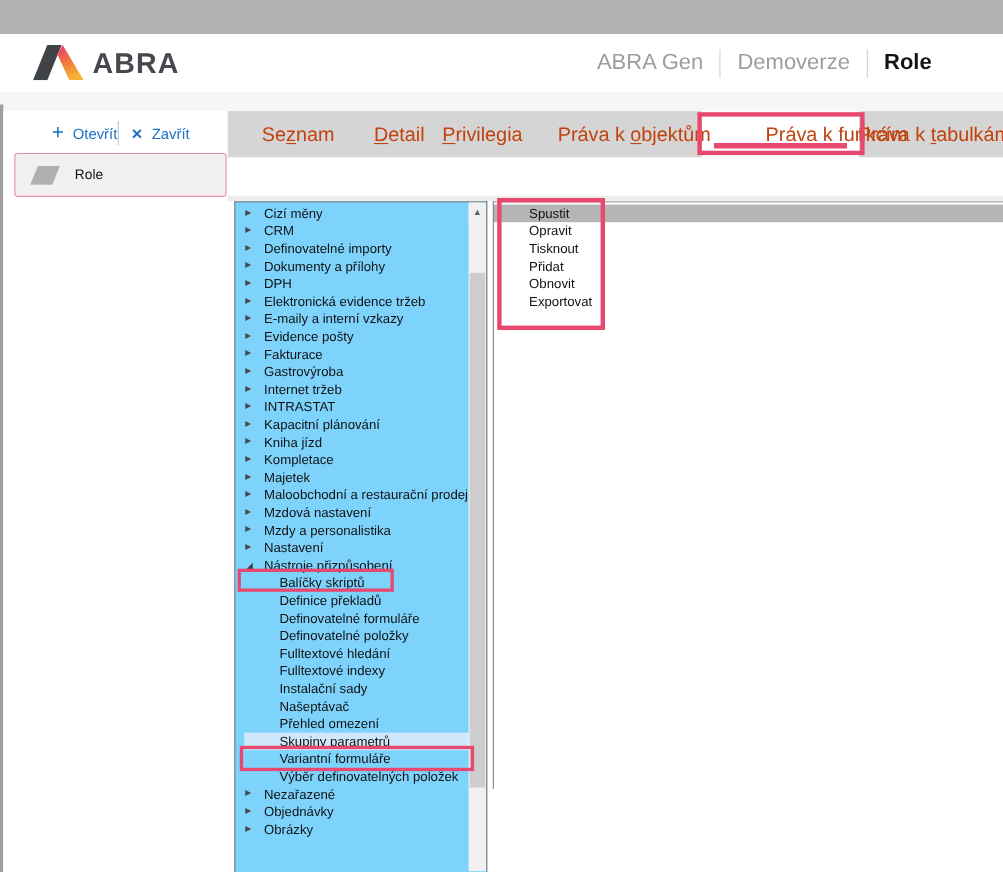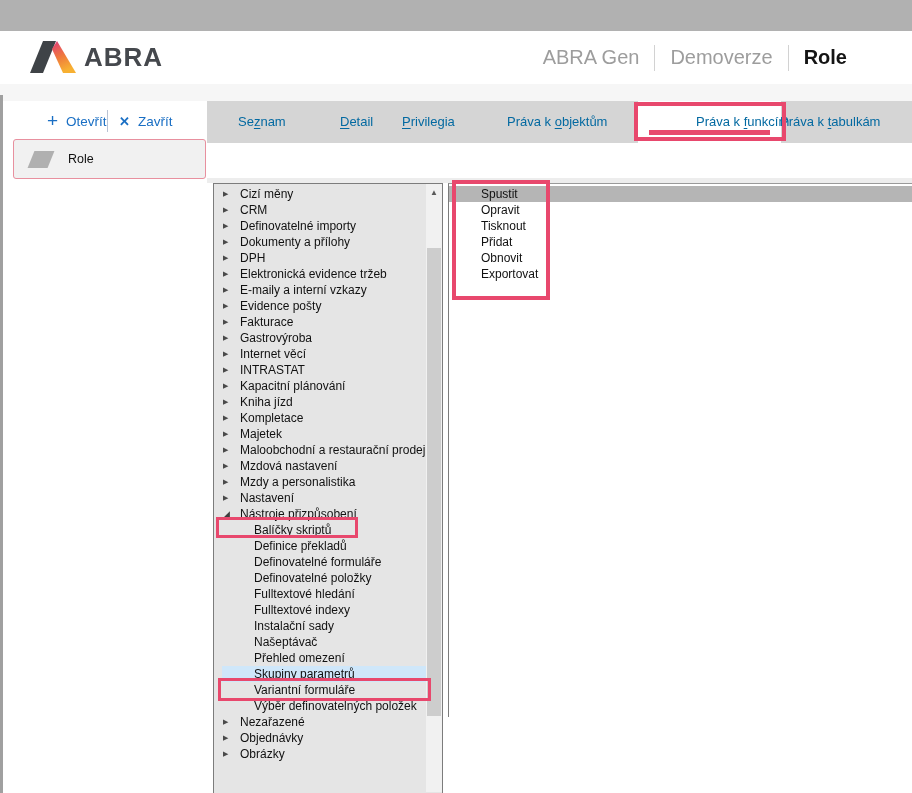--- a/index.html
+++ b/index.html
@@ -35,29 +35,29 @@
   .tb-sep { position:absolute; left:104px; top:3px; width:1px; height:22px; background:#b9c3d4; }
   .agenda-item { position:absolute; left:10px; top:38px; width:193px; height:40px; background:#f1f1f1;
     border:1px solid #e8909f; border-radius:3px; display:flex; align-items:center; }
   .agenda-icon { width:20px; height:17px; background:#b0b0b0; transform:skewX(-22deg); margin-left:17px; }
   .agenda-label { font-size:12.5px; color:#111; margin-left:17px; }
 
   
   .main { position:absolute; left:207px; top:101px; width:705px; height:692px; background:#ffffff; }
   .tabbar { position:absolute; left:0; top:0; width:705px; height:42px; background:#d5d5d5; }
   .selected-tab-bg { position:absolute; left:431px; top:0; width:143px; height:42px; background:#ffffff; }
-  .tab { position:absolute; top:0; height:42px; line-height:42px; font-size:13px; color:#0369a1; white-space:nowrap; }
+  .tab { position:absolute; top:0; height:42px; line-height:42px; font-size:18px; color:#c2410c; white-space:nowrap; }
   .tab u { text-underline-offset:2px; }
   .role-bar { position:absolute; left:0; top:42px; width:705px; height:35px; background:#ffffff; }
   .role-label { position:absolute; left:26px; top:0; line-height:35px; font-size:12px; color:#222; }
   .role-value { position:absolute; left:67px; top:0; line-height:35px; font-size:13px; font-weight:700; color:#111; }
   .gap-strip { position:absolute; left:0; top:77px; width:705px; height:5px; background:#ededed; }
 
   .content { position:absolute; left:0; top:82px; width:705px; height:610px; background:#ffffff; }
-  .tree-panel { position:absolute; left:6px; top:0; width:230px; height:610px; background:#e5e5e5;
+  .tree-panel { position:absolute; left:6px; top:0; width:230px; height:610px; background:#7dd3fc;
     border:1px solid #7c7c7c; border-bottom:none; overflow:hidden; }
   .tree-rows { position:absolute; left:0; top:2px; width:212px; }
   .trow { position:relative; height:16px; line-height:16px; font-size:12px; color:#111; white-space:nowrap; }
   .trow .hl { position:absolute; left:8px; top:0; width:205px; height:16px; background:#cfe7fa; }
   .trow .tri { position:absolute; top:0; left:9px; width:14px; color:#4a4a4a; }
   .tri.col { font-size:7px; }
   .tri.exp { font-size:9px; color:#3f3f3f; }
   .trow .lbl { position:relative; }
   .lvl0 .lbl { margin-left:26px; }
   .lvl1 .lbl { margin-left:40px; }
@@ -147,21 +147,21 @@
             <div class="trow lvl0"><span class="tri col">▶</span><span class="lbl">Cizí měny</span></div>
             <div class="trow lvl0"><span class="tri col">▶</span><span class="lbl">CRM</span></div>
             <div class="trow lvl0"><span class="tri col">▶</span><span class="lbl">Definovatelné importy</span></div>
             <div class="trow lvl0"><span class="tri col">▶</span><span class="lbl">Dokumenty a přílohy</span></div>
             <div class="trow lvl0"><span class="tri col">▶</span><span class="lbl">DPH</span></div>
             <div class="trow lvl0"><span class="tri col">▶</span><span class="lbl">Elektronická evidence tržeb</span></div>
             <div class="trow lvl0"><span class="tri col">▶</span><span class="lbl">E-maily a interní vzkazy</span></div>
             <div class="trow lvl0"><span class="tri col">▶</span><span class="lbl">Evidence pošty</span></div>
             <div class="trow lvl0"><span class="tri col">▶</span><span class="lbl">Fakturace</span></div>
             <div class="trow lvl0"><span class="tri col">▶</span><span class="lbl">Gastrovýroba</span></div>
-            <div class="trow lvl0"><span class="tri col">▶</span><span class="lbl">Internet věcí</span></div>
+            <div class="trow lvl0"><span class="tri col">▶</span><span class="lbl">Internet tržeb</span></div>
             <div class="trow lvl0"><span class="tri col">▶</span><span class="lbl">INTRASTAT</span></div>
             <div class="trow lvl0"><span class="tri col">▶</span><span class="lbl">Kapacitní plánování</span></div>
             <div class="trow lvl0"><span class="tri col">▶</span><span class="lbl">Kniha jízd</span></div>
             <div class="trow lvl0"><span class="tri col">▶</span><span class="lbl">Kompletace</span></div>
             <div class="trow lvl0"><span class="tri col">▶</span><span class="lbl">Majetek</span></div>
             <div class="trow lvl0"><span class="tri col">▶</span><span class="lbl">Maloobchodní a restaurační prodej</span></div>
             <div class="trow lvl0"><span class="tri col">▶</span><span class="lbl">Mzdová nastavení</span></div>
             <div class="trow lvl0"><span class="tri col">▶</span><span class="lbl">Mzdy a personalistika</span></div>
             <div class="trow lvl0"><span class="tri col">▶</span><span class="lbl">Nastavení</span></div>
             <div class="trow lvl0"><span class="tri exp">◢</span><span class="lbl">Nástroje přizpůsobení</span></div>

